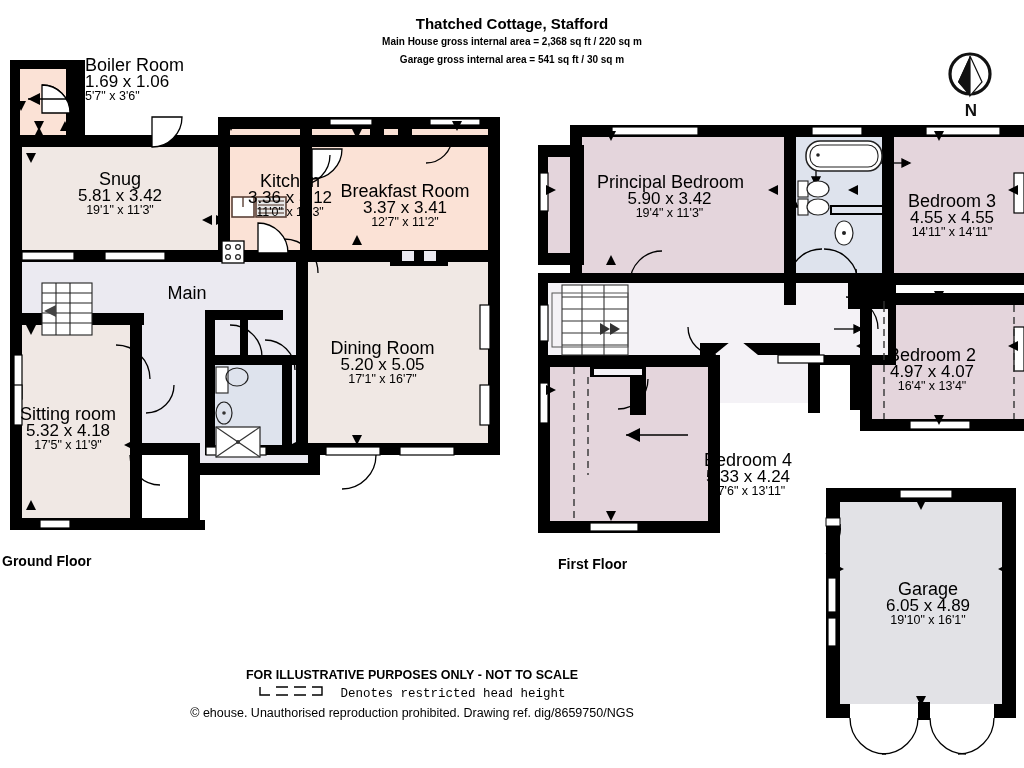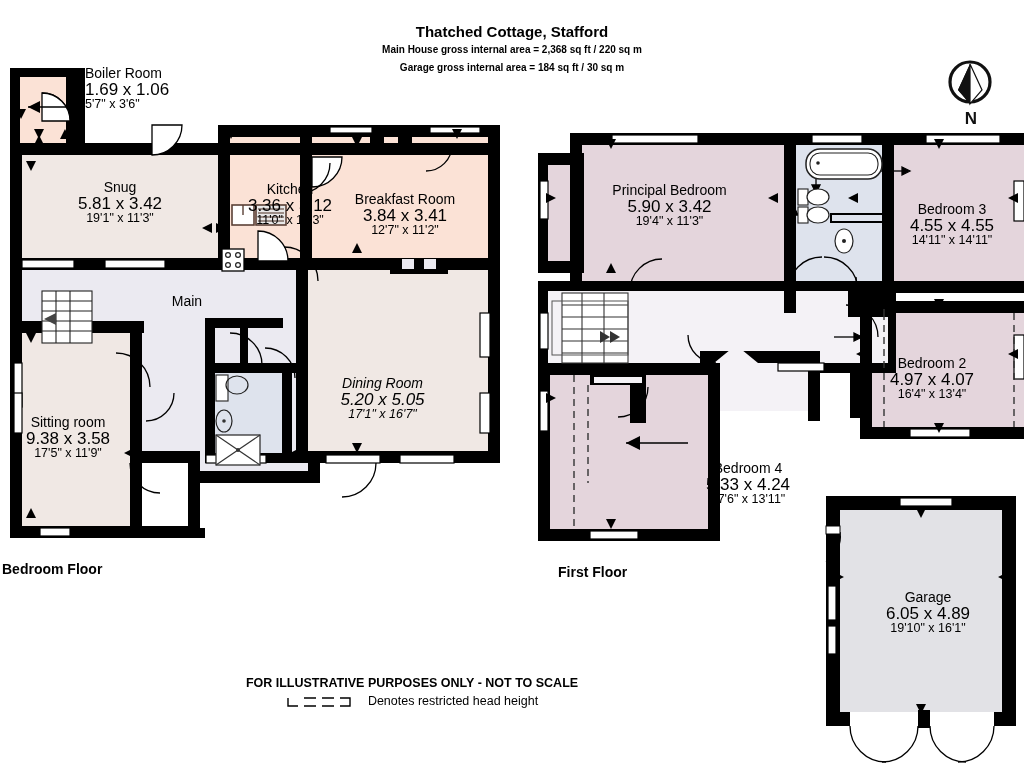--- a/index.html
+++ b/index.html
@@ -2,48 +2,48 @@
 <html><head>
 <meta charset="utf-8">
 <title>Floor Plan</title>
 <style>
   html,body{margin:0;padding:0;background:#ffffff;}
   body{
     width:1024px;height:768px;position:relative;overflow:hidden;
     font-family:"Liberation Sans","DejaVu Sans",sans-serif;
     color:#000;
   }
-  .abs{position:absolute;margin-top:8px;}
+  .abs{position:absolute;}
   
   #header{top:14px;left:0;width:1024px;text-align:center;}
   #header .t1{font-size:15px;font-weight:bold;line-height:19px;}
   #header .t2{font-size:10px;font-weight:bold;line-height:18px;}
   
   #compass{top:50px;left:940px;width:72px;height:72px;}
   
   .floor-caption{font-size:14px;font-weight:bold;}
   
   .room-label{text-align:center;line-height:15.5px;white-space:nowrap;}
-  .room-label .nm{font-size:14px;}
+  .room-label .nm{font-size:18px;}
   .room-label .d1{font-size:17px;}
   .room-label .d2{font-size:12.5px;}
   
   #footer{left:0;top:666px;width:824px;text-align:center;}
   #footer .f-bold{font-size:12.5px;font-weight:bold;line-height:18px;}
   #footer .f-reg{font-size:12.5px;line-height:19px;}
-  #footer .leg{display:inline-flex;align-items:center;gap:16px;}
+  #footer .leg{display:inline-flex;align-items:flex-start;gap:16px;font-family:Liberation Mono, monospace;}
   svg{display:block;}
 </style>
 </head>
 <body>
 
 <div id="header" class="abs">
   <div class="t1">Thatched Cottage, Stafford</div>
   <div class="t2">Main House gross internal area = 2,368 sq ft / 220 sq m</div>
-  <div class="t2">Garage gross internal area = 184 sq ft / 30 sq m</div>
+  <div class="t2">Garage gross internal area = 541 sq ft / 30 sq m</div>
 </div>
 
 <div id="compass" class="abs">
   <svg width="72" height="72" viewBox="0 0 72 72">
     <circle cx="30" cy="24" r="20" fill="none" stroke="#111" stroke-width="3.2"></circle>
     <path d="M30 6 L30 46 L18 32 Z" fill="#111"></path>
     <path d="M30 6 L30 46 L42 32 Z" fill="#fff" stroke="#111" stroke-width="1.2"></path>
     <path d="M30 6 L30 46 L18 32 Z" fill="#111"></path>
     <text x="31" y="66" font-family="Liberation Sans, sans-serif" font-size="17" font-weight="bold" fill="#111" text-anchor="middle">N</text>
   </svg>
@@ -213,21 +213,21 @@
 
   <rect class="w" x="396" y="195" width="46" height="14"></rect>
   <rect class="w" x="390" y="203" width="58" height="8"></rect>
   <rect class="fl-hall" x="402" y="196" width="12" height="10"></rect>
   <rect class="fl-hall" x="424" y="196" width="12" height="10"></rect>
 
   <rect x="198" y="465" width="7" height="10" fill="#000"></rect>
 </svg>
 </div>
 
-<div class="abs floor-caption" style="left:2px;top:553px;">Bedroom Floor</div>
+<div class="abs floor-caption" style="left:2px;top:553px;">Ground Floor</div>
 
 <div class="abs room-label" style="left:85px;top:58px;width:150px;text-align:left;">
   <div class="nm">Boiler Room</div>
   <div class="d1">1.69 x 1.06</div>
   <div class="d2">5'7" x 3'6"</div>
 </div>
 
 <div class="abs room-label" style="left:40px;top:172px;width:160px;">
   <div class="nm">Snug</div>
   <div class="d1">5.81 x 3.42</div>
@@ -235,37 +235,37 @@
 </div>
 
 <div class="abs room-label" style="left:235px;top:174px;width:110px;">
   <div class="nm">Kitchen</div>
   <div class="d1">3.36 x 3.12</div>
   <div class="d2">11'0" x 10'3"</div>
 </div>
 
 <div class="abs room-label" style="left:330px;top:184px;width:150px;">
   <div class="nm">Breakfast Room</div>
-  <div class="d1">3.84 x 3.41</div>
+  <div class="d1">3.37 x 3.41</div>
   <div class="d2">12'7" x 11'2"</div>
 </div>
 
 <div class="abs room-label" style="left:150px;top:286px;width:74px;">
   <div class="nm">Main</div>
 </div>
 
-<div class="abs room-label" style="left:310px;top:368px;width:145px;font-style:italic;">
+<div class="abs room-label" style="left:310px;top:341px;width:145px;">
   <div class="nm">Dining Room</div>
   <div class="d1">5.20 x 5.05</div>
   <div class="d2">17'1" x 16'7"</div>
 </div>
 
 <div class="abs room-label" style="left:4px;top:407px;width:128px;">
   <div class="nm">Sitting room</div>
-  <div class="d1">9.38 x 3.58</div>
+  <div class="d1">5.32 x 4.18</div>
   <div class="d2">17'5" x 11'9"</div>
 </div>
 
 <div class="abs" style="left:530px;top:115px;">
 <svg width="494" height="430" viewBox="0 0 494 430">
   <defs>
     <style>
       .w2{fill:#000;}
       .bed{fill:#e4d5dc;}
       .bath{fill:#dee3ed;}
@@ -475,13 +475,14 @@
   <div class="f-reg">
     <span class="leg">
       <span>
         <svg width="66" height="12" viewBox="0 0 66 12">
           <path d="M2 2 L2 10 L12 10 M18 2 L30 2 M18 10 L30 10 M36 2 L48 2 M36 10 L48 10 M54 2 L64 2 L64 10 L54 10" fill="none" stroke="#000" stroke-width="1.4"></path>
         </svg>
       </span>
       <span>Denotes restricted head height</span>
     </span>
   </div>
+  <div class="f-reg">© ehouse. Unauthorised reproduction prohibited. Drawing ref. dig/8659750/NGS</div>
 </div>
 
 </body></html>

